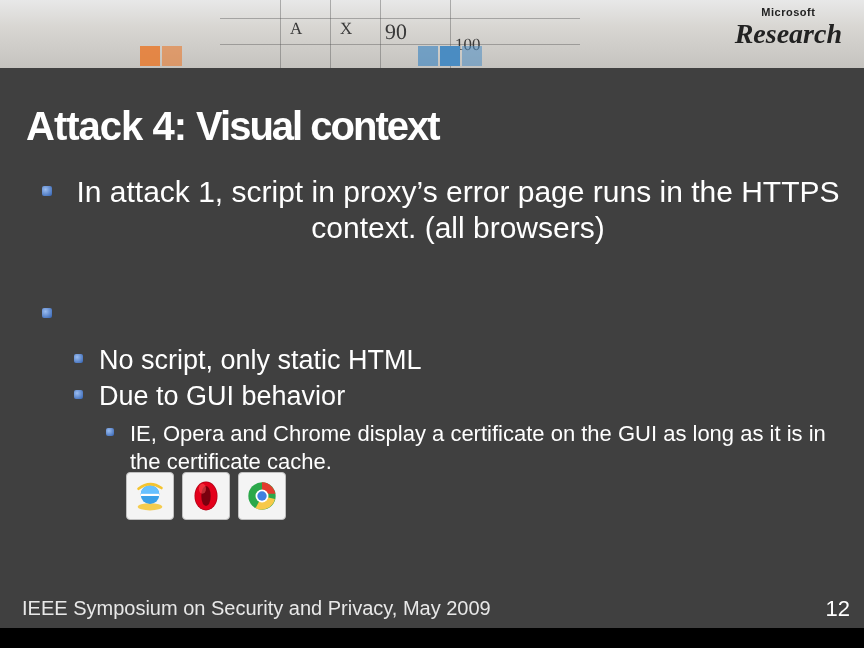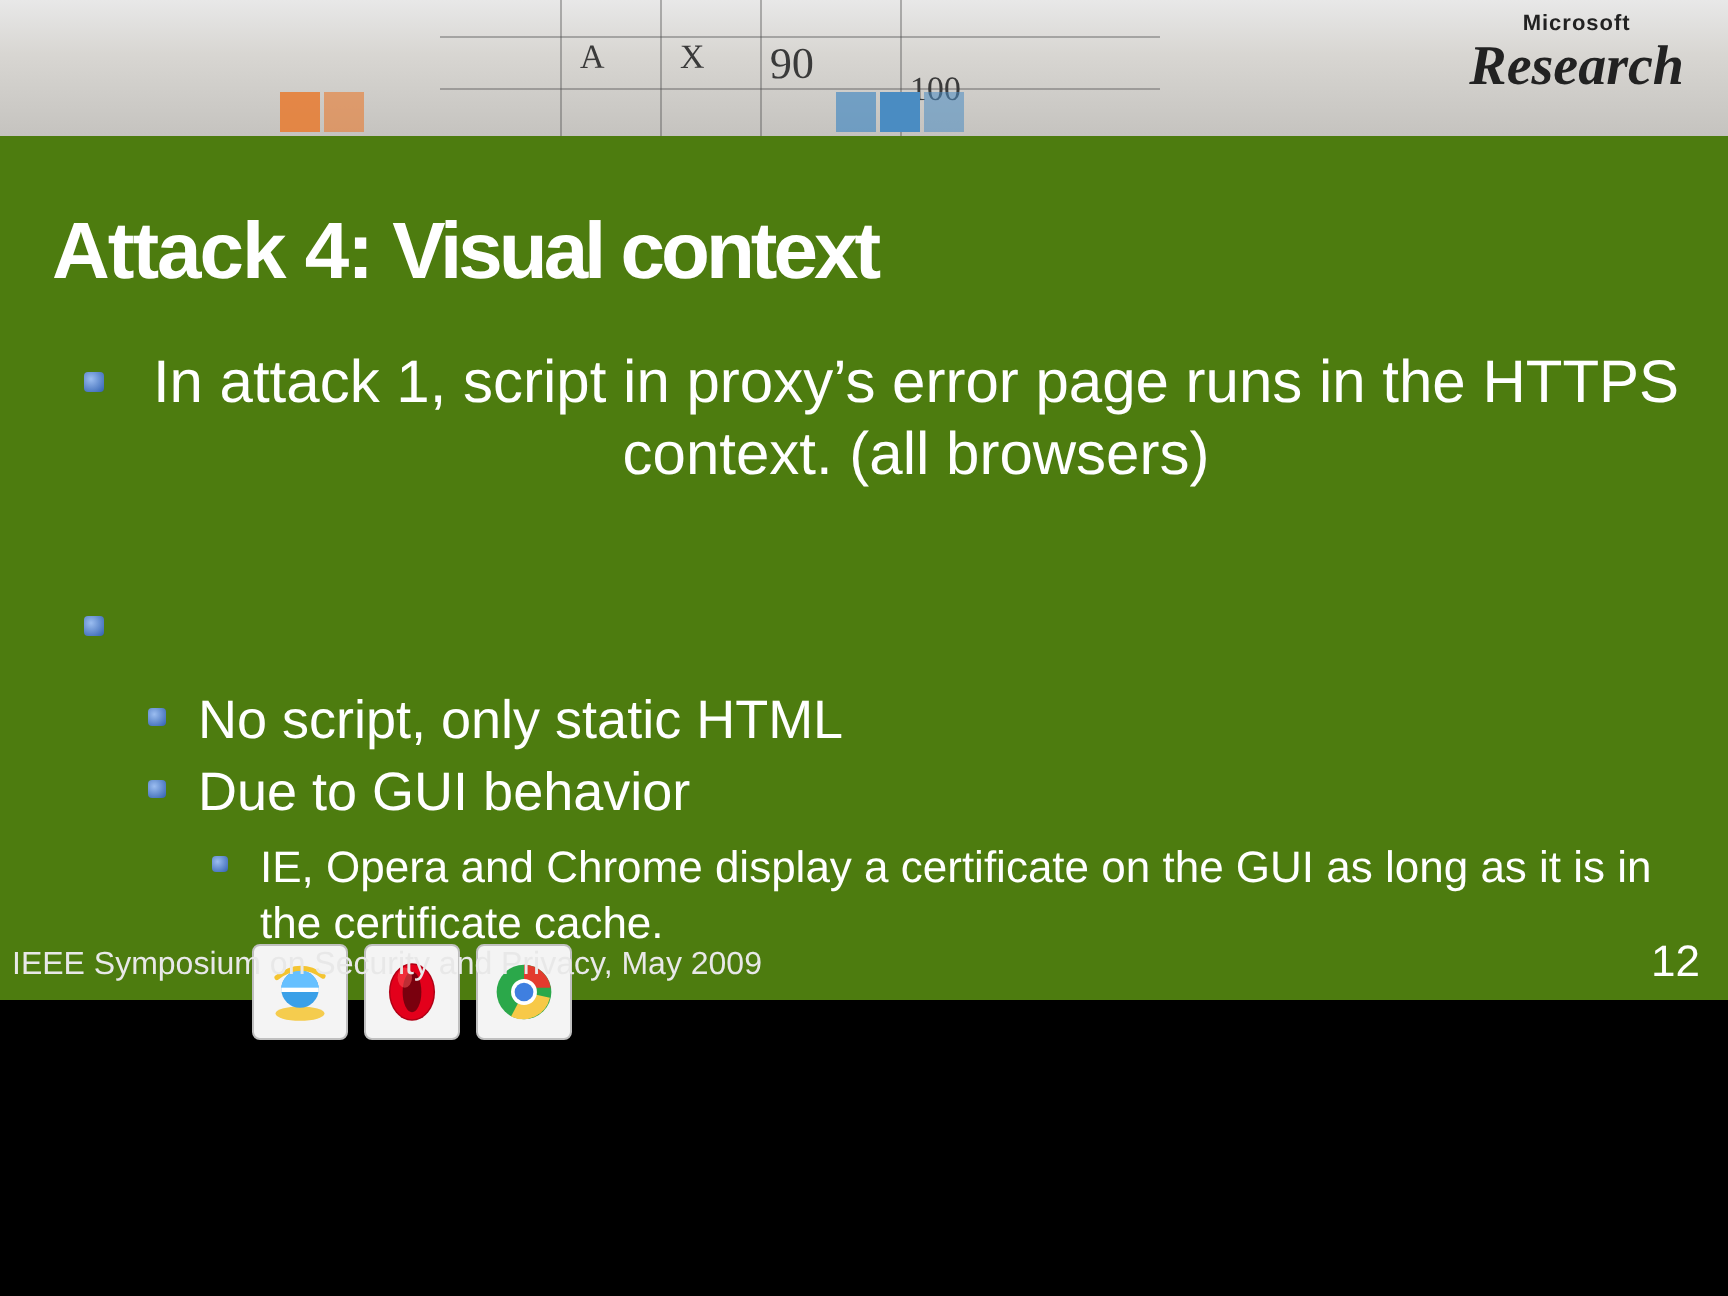--- a/index.html
+++ b/index.html
@@ -31,22 +31,22 @@
   .orange-sq .sq { background:#e77a2f; }
   .blue-sq .sq { background:#4a8cc2; }
   .orange-sq { left:140px; top:46px; width:75px; height:60px; }
   .blue-sq   { left:418px; top:46px; width:75px; height:60px; }
   .ms-logo {
     position:absolute; right:22px; top:6px; text-align:left; color:#222;
   }
   .ms-logo .ms { font-size:11px; letter-spacing:0.5px; font-weight:bold; font-family: Arial; text-align: center; }
   .ms-logo .research { font-size:28px; font-family: "Times New Roman", serif; font-style:italic; font-weight:bold; }
   .slide-body {
-    position:absolute; left:0; top:68px; width:864px; height:432px;
-    background:#4d7c0f;
+    position:absolute; left:0; top:68px; width:864px; height:560px;
+    background:#404040;
   }
   .title {
     position:absolute; left:26px; top:36px;
     font-family: "Segoe UI", Arial, sans-serif;
     font-size:40px; color:#fff;
     font-weight:700;
     letter-spacing:-1px;
   }
   .title .kw { font-weight:800; letter-spacing:-2px; }
   .bullet {
@@ -73,22 +73,22 @@
     display:flex; gap:8px;
   }
   .browser-icon {
     width:46px; height:46px; border-radius:4px;
     background:#f4f4f4;
     border:1px solid #c0c0c0;
     display:flex; align-items:center; justify-content:center;
   }
   .browser-icon svg { width:36px; height:36px; }
   .footer {
-    position:absolute; left:6px; bottom:8px;
-    font-size:16px; color:#e8e8e8;
+    position:absolute; left:22px; bottom:8px;
+    font-size:20px; color:#e8e8e8;
   }
   .pagenum {
     position:absolute; right:14px; bottom:6px;
     font-size:22px; color:#fff;
   }
 </style>
 </head>
 <body>
 
 <div class="banner">

